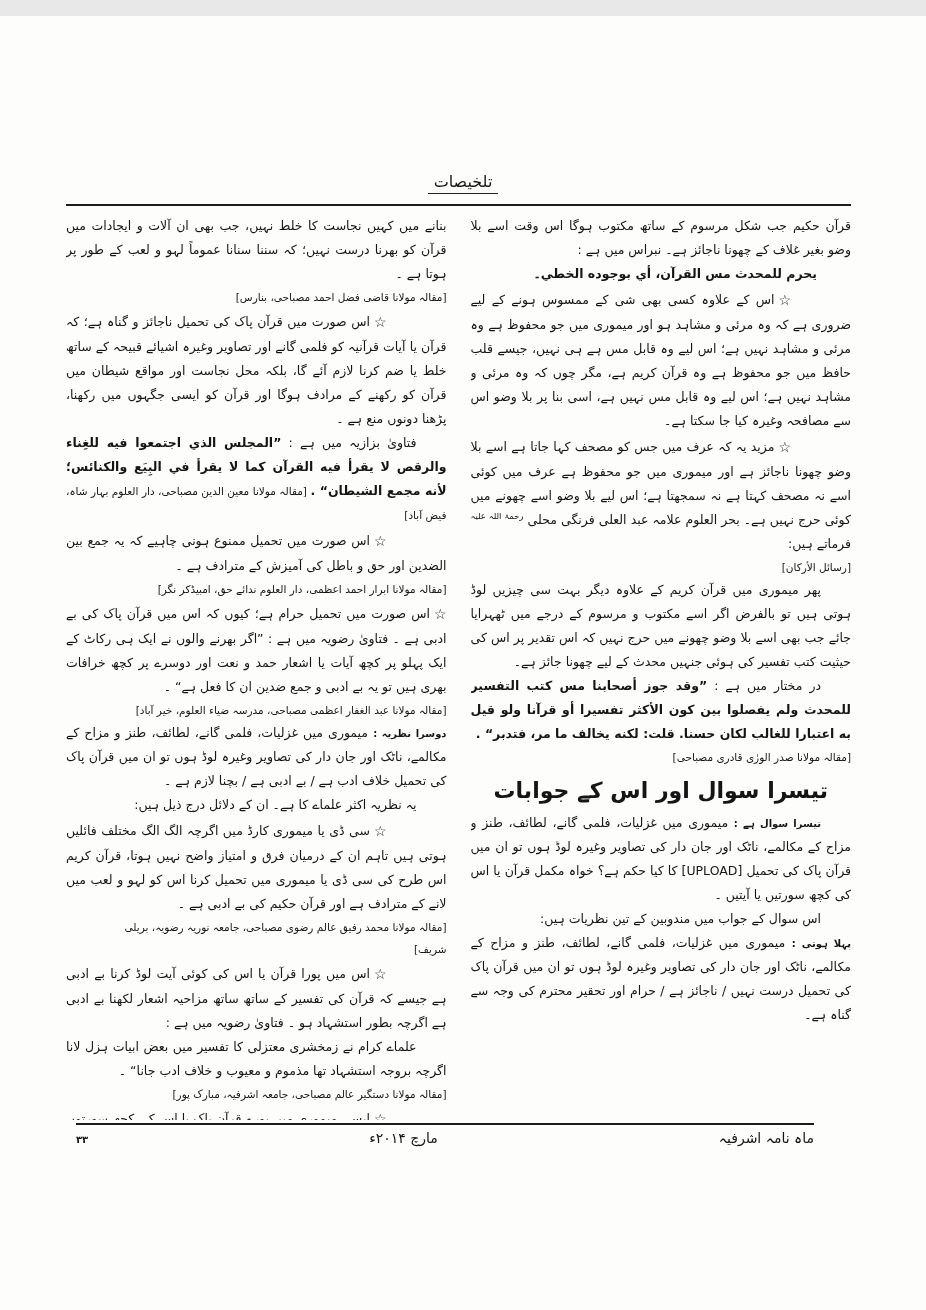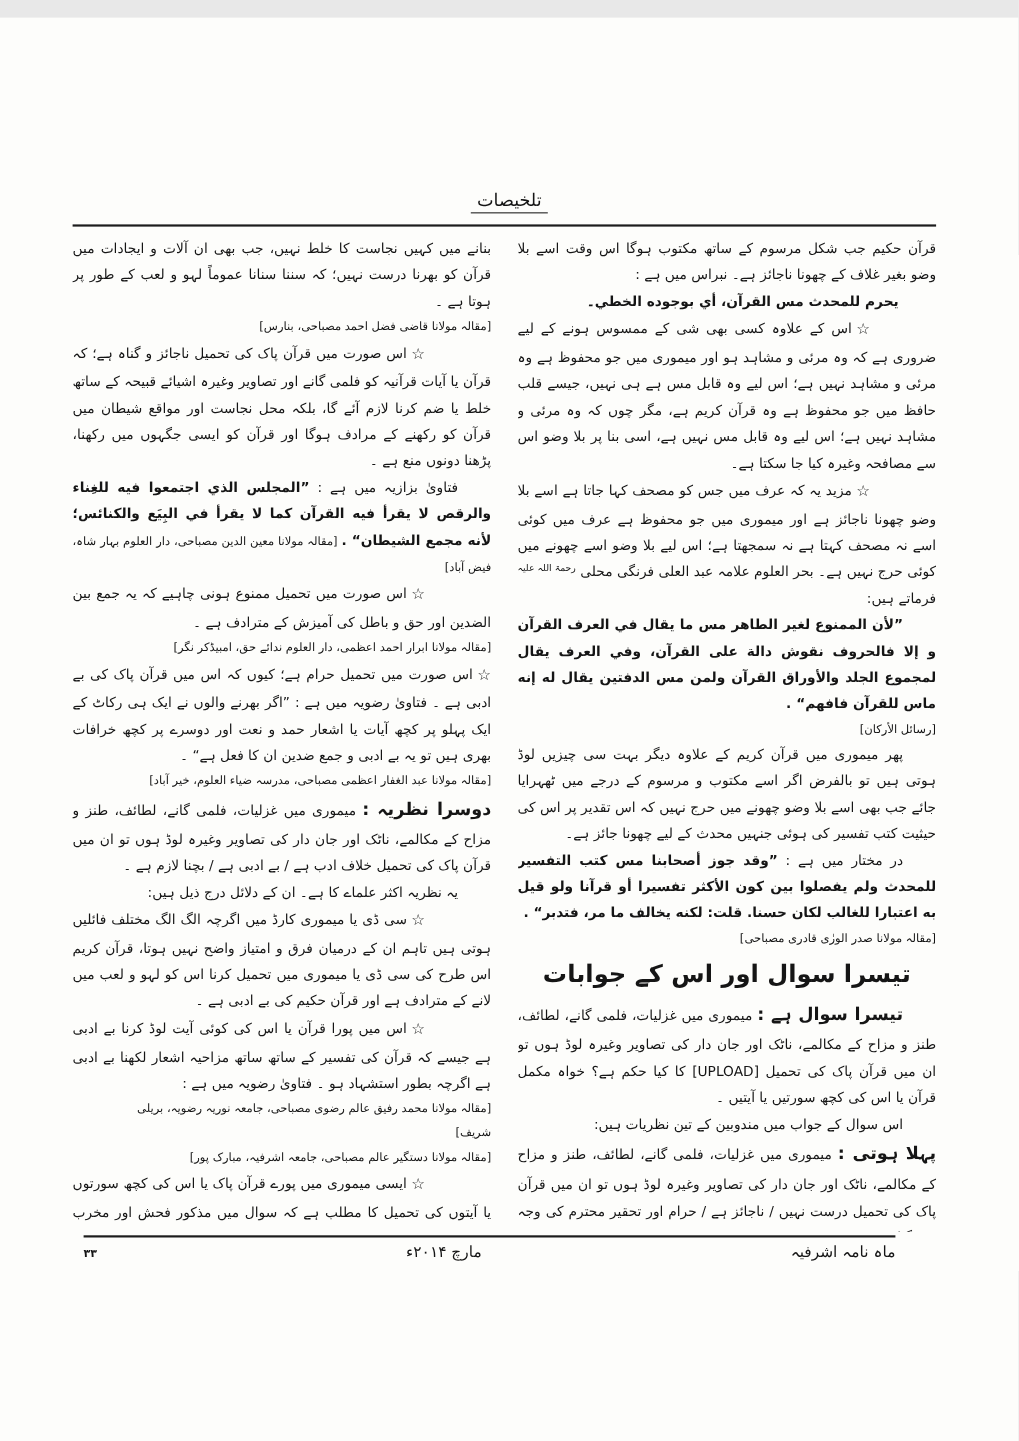--- a/index.html
+++ b/index.html
@@ -63,21 +63,21 @@
     text-indent:34px;
     font-weight:bold;
   }
   .star{
     display:inline-block;
     font-size:14px;
     margin-left:4px;
     transform:translateY(1px);
   }
   .seg-n{}
-  .seg-b{font-weight:bold;font-size:16px;}
+  .seg-b{font-weight:bold;font-size:10px;}
   .seg-a{font-weight:bold;}
   .seg-sm{font-size:10.5px;padding-left:28px;}
   .seg-hn{font-size:8.5px;vertical-align:super;}
   .footer-rule{
     position:absolute;top:1107px;right:112px;left:76px;
     border-top:2px solid #1c1c1c;
   }
   .footer{
     position:absolute;top:1114px;right:112px;left:76px;
     display:flex;
@@ -97,21 +97,20 @@
   </div>
 
   <div class="header-rule"></div>
 
   <div class="columns">
     <div class="column">
         <div class="block para"><span class="seg-n">قرآن حکیم جب شکل مرسوم کے ساتھ مکتوب ہوگا اس وقت اسے بلا وضو بغیر غلاف کے چھونا ناجائز ہے۔ نبراس میں ہے :</span></div>
         <div class="block arabic-line"><span class="seg-a">يحرم للمحدث مس القرآن، أي بوجوده الخطي۔</span></div>
         <div class="block para indent"><span class="star">☆</span><span class="seg-n">اس کے علاوہ کسی بھی شی کے ممسوس ہونے کے لیے ضروری ہے کہ وہ مرئی و مشاہد ہو اور میموری میں جو محفوظ ہے وہ مرئی و مشاہد نہیں ہے؛ اس لیے وہ قابل مس ہے ہی نہیں، جیسے قلب حافظ میں جو محفوظ ہے وہ قرآن کریم ہے، مگر چوں کہ وہ مرئی و مشاہد نہیں ہے؛ اس لیے وہ قابل مس نہیں ہے، اسی بنا پر بلا وضو اس سے مصافحہ وغیرہ کیا جا سکتا ہے۔</span></div>
         <div class="block para indent"><span class="star">☆</span><span class="seg-n">مزید یہ کہ عرف میں جس کو مصحف کہا جاتا ہے اسے بلا وضو چھونا ناجائز ہے اور میموری میں جو محفوظ ہے عرف میں کوئی اسے نہ مصحف کہتا ہے نہ سمجھتا ہے؛ اس لیے بلا وضو اسے چھونے میں کوئی حرج نہیں ہے۔ بحر العلوم علامہ عبد العلی فرنگی محلی </span><span class="seg-hn">رحمۃ اللہ علیہ</span><span class="seg-n"> فرماتے ہیں:</span></div>
-        <div class="block para indent"><span class="seg-a">”لأن الممنوع لغير الطاهر مس ما يقال في العرف القرآن و إلا فالحروف نقوش دالة على القرآن، وفي العرف يقال لمجموع الجلد والأوراق القرآن ولمن مس الدفتين يقال له إنه ماس للقرآن فافهم“ .</span></div>
         <div class="block attribution"><span class="seg-sm">[رسائل الأرکان]</span></div>
         <div class="block para indent"><span class="seg-n">پھر میموری میں قرآن کریم کے علاوہ دیگر بہت سی چیزیں لوڈ ہوتی ہیں تو بالفرض اگر اسے مکتوب و مرسوم کے درجے میں ٹھہرایا جائے جب بھی اسے بلا وضو چھونے میں حرج نہیں کہ اس تقدیر پر اس کی حیثیت کتب تفسیر کی ہوئی جنہیں محدث کے لیے چھونا جائز ہے۔</span></div>
         <div class="block para indent"><span class="seg-n">در مختار میں ہے : </span><span class="seg-a">”وقد جوز أصحابنا مس كتب التفسير للمحدث ولم يفصلوا بين كون الأكثر تفسيرا أو قرآنا ولو قيل به اعتبارا للغالب لكان حسنا. قلت: لكنه يخالف ما مر، فتدبر“ .</span></div>
         <div class="block attribution"><span class="seg-sm">[مقالہ مولانا صدر الورٰی قادری مصباحی]</span></div>
         <div class="block heading"><span class="seg-n">تیسرا سوال اور اس کے جوابات</span></div>
         <div class="block para indent"><span class="seg-b">تیسرا سوال ہے :</span><span class="seg-n"> میموری میں غزلیات، فلمی گانے، لطائف، طنز و مزاح کے مکالمے، ناٹک اور جان دار کی تصاویر وغیرہ لوڈ ہوں تو ان میں قرآن پاک کی تحمیل [UPLOAD] کا کیا حکم ہے؟ خواہ مکمل قرآن یا اس کی کچھ سورتیں یا آیتیں ۔</span></div>
         <div class="block para indent"><span class="seg-n">اس سوال کے جواب میں مندوبین کے تین نظریات ہیں:</span></div>
         <div class="block para"><span class="seg-b">پہلا ہوتی :</span><span class="seg-n"> میموری میں غزلیات، فلمی گانے، لطائف، طنز و مزاح کے مکالمے، ناٹک اور جان دار کی تصاویر وغیرہ لوڈ ہوں تو ان میں قرآن پاک کی تحمیل درست نہیں / ناجائز ہے / حرام اور تحقیر محترم کی وجہ سے گناہ ہے۔</span></div>
       </div>
     <div class="column">
@@ -119,22 +118,23 @@
         <div class="block attribution"><span class="seg-sm">[مقالہ مولانا قاضی فضل احمد مصباحی، بنارس]</span></div>
         <div class="block para indent"><span class="star">☆</span><span class="seg-n">اس صورت میں قرآن پاک کی تحمیل ناجائز و گناہ ہے؛ کہ قرآن یا آیات قرآنیہ کو فلمی گانے اور تصاویر وغیرہ اشیائے قبیحہ کے ساتھ خلط یا ضم کرنا لازم آئے گا، بلکہ محل نجاست اور مواقع شیطان میں قرآن کو رکھنے کے مرادف ہوگا اور قرآن کو ایسی جگہوں میں رکھنا، پڑھنا دونوں منع ہے ۔</span></div>
         <div class="block para indent"><span class="seg-n">فتاویٰ بزازیہ میں ہے : </span><span class="seg-a">”المجلس الذي اجتمعوا فيه للغِناء والرقص لا يقرأ فيه القرآن كما لا يقرأ في البِيَع والكنائس؛ لأنه مجمع الشيطان“ .</span><span class="seg-sm"> [مقالہ مولانا معین الدین مصباحی، دار العلوم بہار شاہ، فیض آباد]</span></div>
         <div class="block para indent"><span class="star">☆</span><span class="seg-n">اس صورت میں تحمیل ممنوع ہونی چاہیے کہ یہ جمع بین الضدین اور حق و باطل کی آمیزش کے مترادف ہے ۔</span></div>
         <div class="block attribution"><span class="seg-sm">[مقالہ مولانا ابرار احمد اعظمی، دار العلوم ندائے حق، امبیڈکر نگر]</span></div>
         <div class="block para"><span class="star">☆</span><span class="seg-n">اس صورت میں تحمیل حرام ہے؛ کیوں کہ اس میں قرآن پاک کی بے ادبی ہے ۔ فتاویٰ رضویہ میں ہے : ”اگر بھرنے والوں نے ایک ہی رکاٹ کے ایک پہلو پر کچھ آیات یا اشعار حمد و نعت اور دوسرے پر کچھ خرافات بھری ہیں تو یہ بے ادبی و جمع ضدین ان کا فعل ہے“ ۔</span></div>
         <div class="block attribution"><span class="seg-sm">[مقالہ مولانا عبد الغفار اعظمی مصباحی، مدرسہ ضیاء العلوم، خیر آباد]</span></div>
         <div class="block para"><span class="seg-b">دوسرا نظریہ :</span><span class="seg-n"> میموری میں غزلیات، فلمی گانے، لطائف، طنز و مزاح کے مکالمے، ناٹک اور جان دار کی تصاویر وغیرہ لوڈ ہوں تو ان میں قرآن پاک کی تحمیل خلاف ادب ہے / بے ادبی ہے / بچنا لازم ہے ۔</span></div>
         <div class="block para indent"><span class="seg-n">یہ نظریہ اکثر علماے کا ہے۔ ان کے دلائل درج ذیل ہیں:</span></div>
         <div class="block para indent"><span class="star">☆</span><span class="seg-n">سی ڈی یا میموری کارڈ میں اگرچہ الگ الگ مختلف فائلیں ہوتی ہیں تاہم ان کے درمیان فرق و امتیاز واضح نہیں ہوتا، قرآن کریم اس طرح کی سی ڈی یا میموری میں تحمیل کرنا اس کو لہو و لعب میں لانے کے مترادف ہے اور قرآن حکیم کی بے ادبی ہے ۔</span></div>
+        <div class="block attribution"><span class="seg-sm">[مقالہ مولانا محمد رفیق عالم رضوی مصباحی، جامعہ نوریہ رضویہ، بریلی شریف]</span></div>
         <div class="block para indent"><span class="star">☆</span><span class="seg-n">اس میں پورا قرآن یا اس کی کوئی آیت لوڈ کرنا بے ادبی ہے جیسے کہ قرآن کی تفسیر کے ساتھ ساتھ مزاحیہ اشعار لکھنا بے ادبی ہے اگرچہ بطور استشہاد ہو ۔ فتاویٰ رضویہ میں ہے :</span></div>
-        <div class="block attribution"><span class="seg-sm">[مقالہ مولانا محمد رفیق عالم رضوی مصباحی، جامعہ نوریہ رضویہ، بریلی شریف]</span></div>
+        <div class="block para indent"><span class="seg-n">علماے کرام نے زمخشری معتزلی کا تفسیر میں بعض ابیات ہزل لانا اگرچہ بروجہ استشہاد تھا مذموم و معیوب و خلاف ادب جانا“ ۔</span></div>
         <div class="block attribution"><span class="seg-sm">[مقالہ مولانا دستگیر عالم مصباحی، جامعہ اشرفیہ، مبارک پور]</span></div>
         <div class="block para indent"><span class="star">☆</span><span class="seg-n">ایسی میموری میں پورے قرآن پاک یا اس کی کچھ سورتوں یا آیتوں کی تحمیل کا مطلب ہے کہ سوال میں مذکور فحش اور مخرب اخلاق چیزوں کے ساتھ</span></div>
       </div>
   </div>
 
   <div class="footer-rule"></div>
 
   <div class="footer">
     <span>ماہ نامہ اشرفیہ</span>
     <span>مارچ ۲۰۱۴ء</span>

